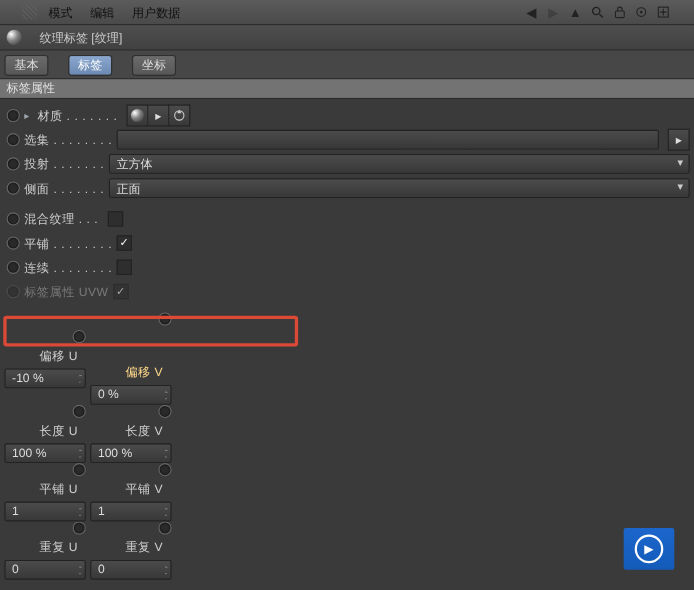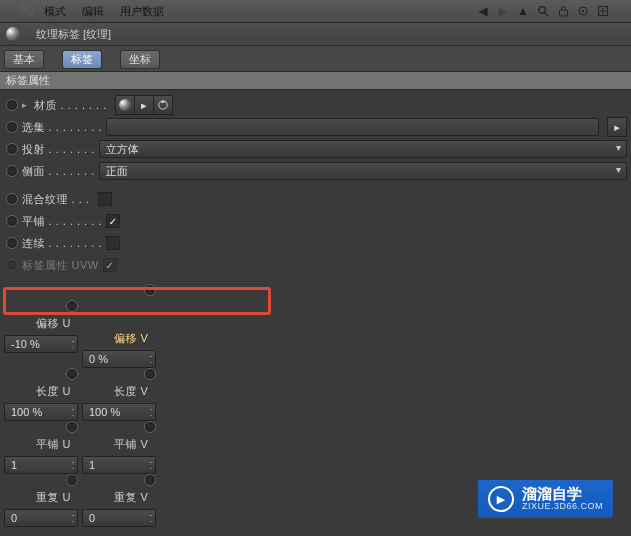--- a/index.html
+++ b/index.html
@@ -414,17 +414,13 @@
         </div>
     </div>
   </div>
 
 </div>
 
 <div class="hl-box" style="left:3px; top:287px; width:262px; height:22px;"></div>
 
 <div class="wm">
   <div class="play">▶</div>
-  <div class="stack">
-    <div class="big">溜溜自学</div>
-    <div class="small">ZIXUE.3D66.COM</div>
-  </div>
 </div>
 
 </body></html>

